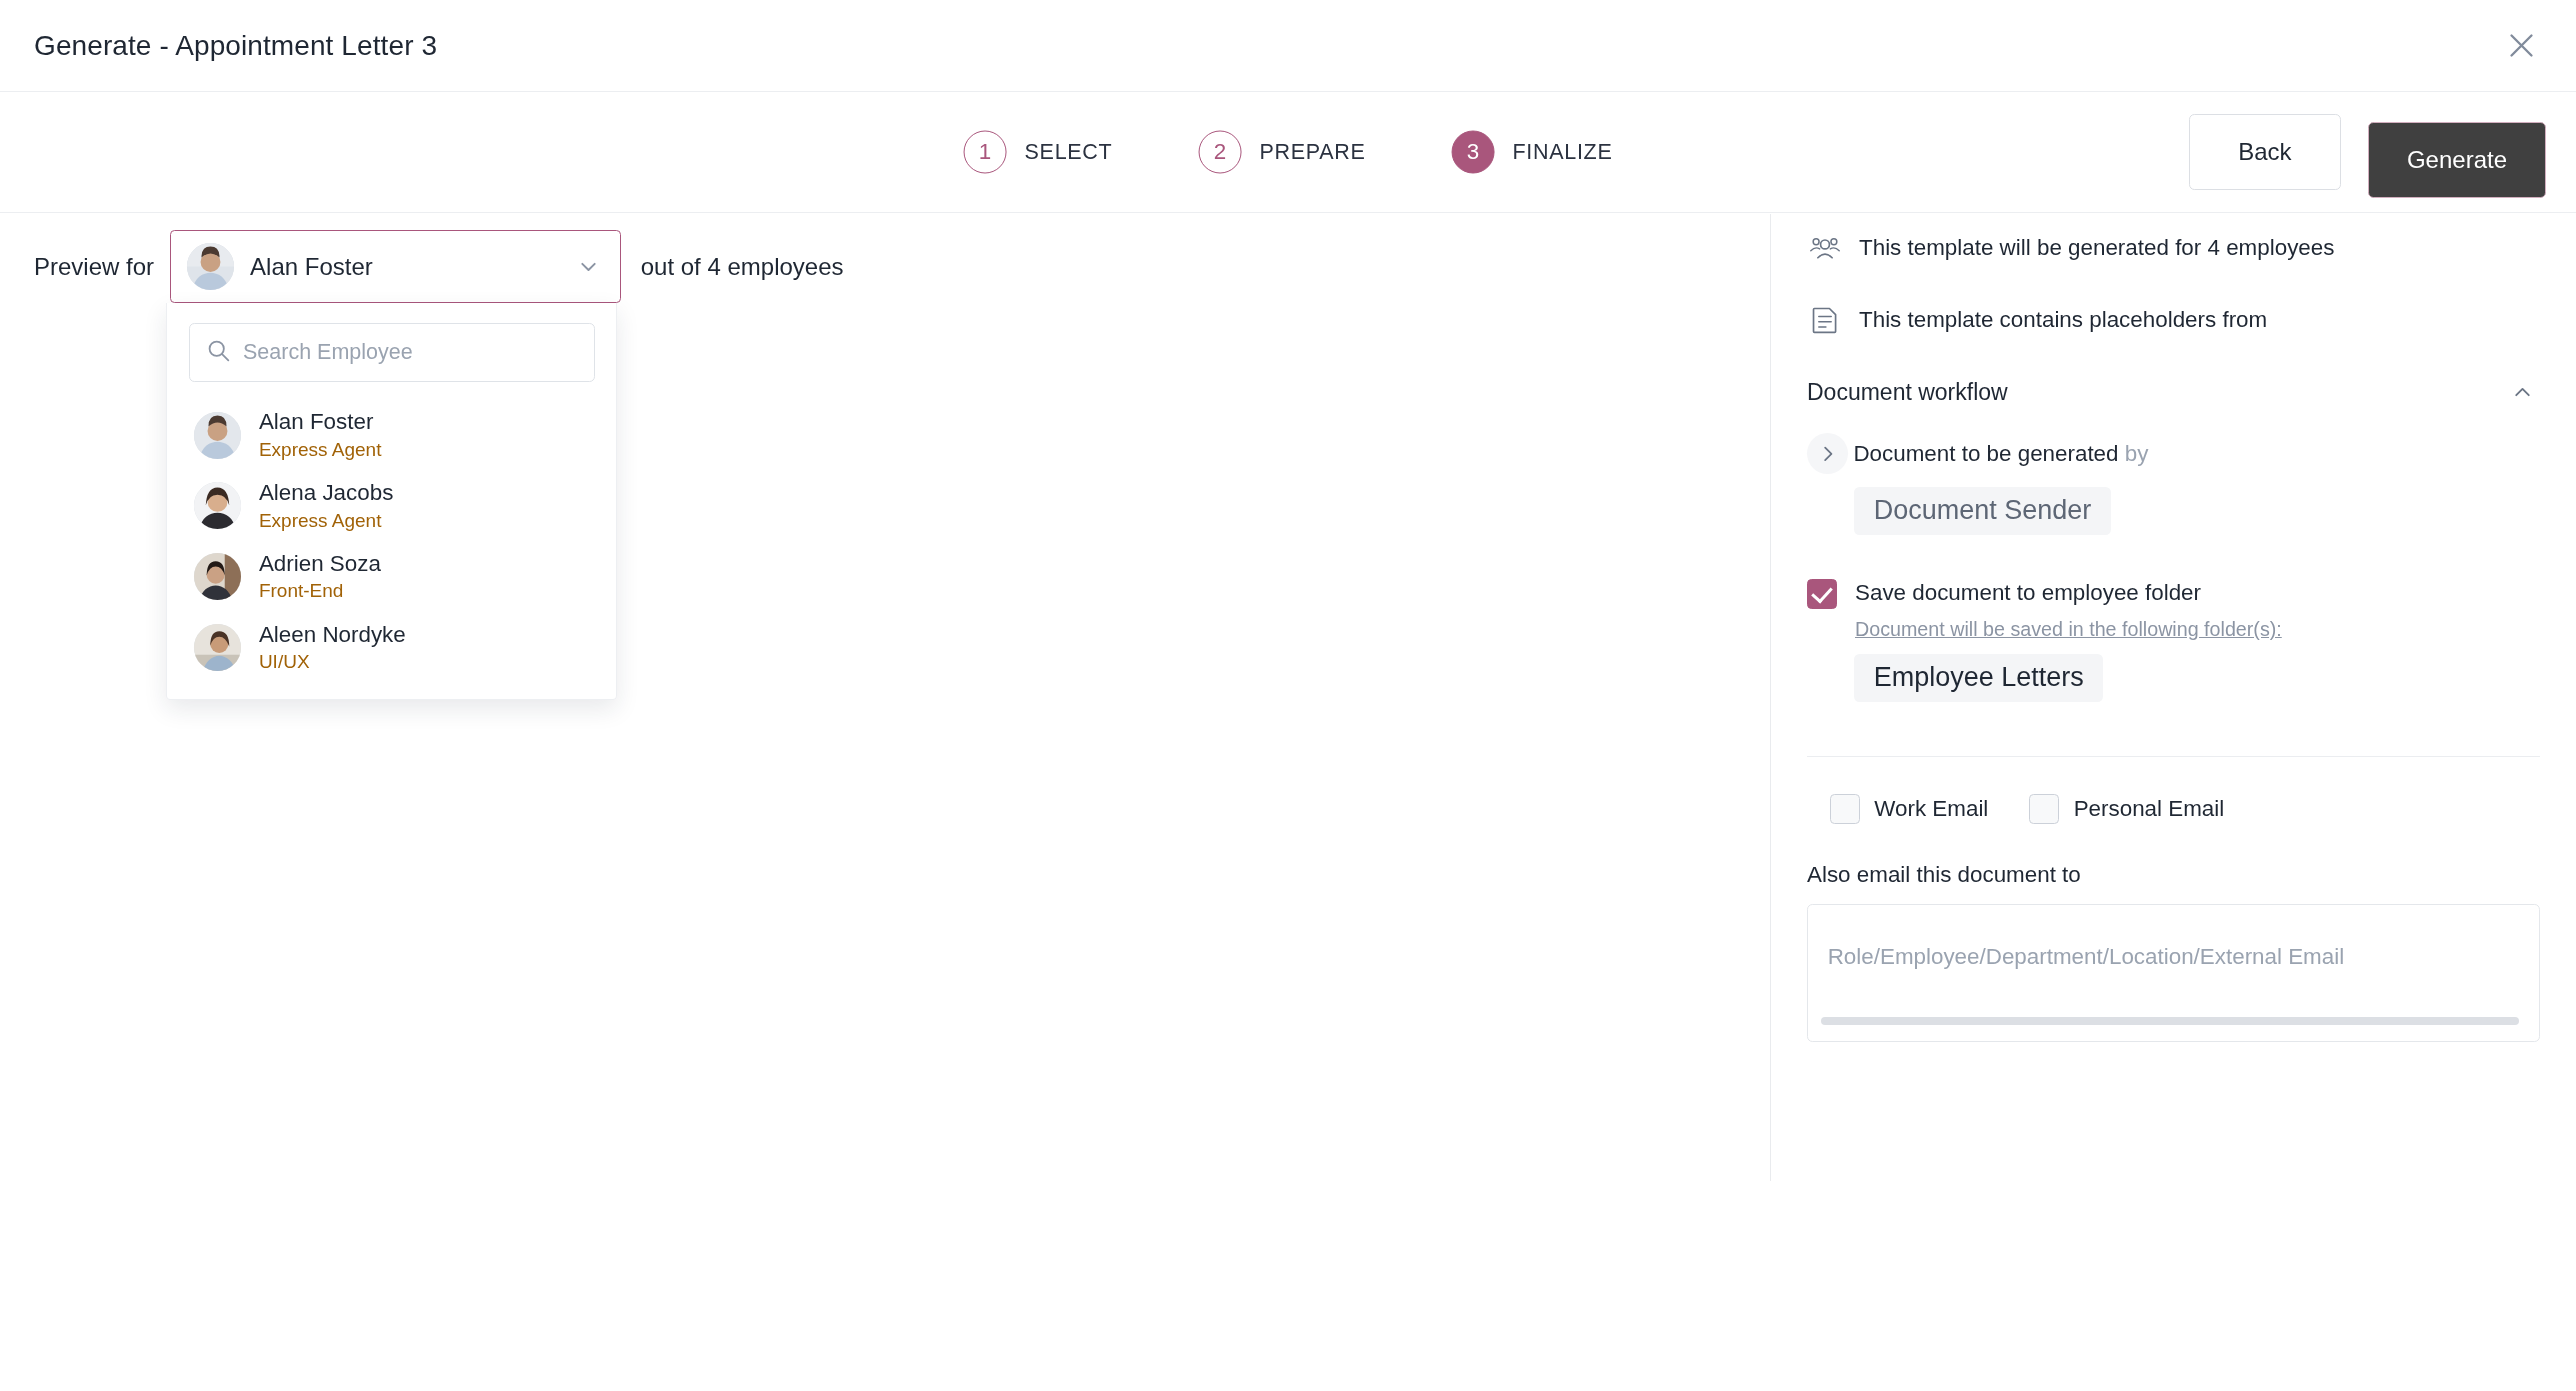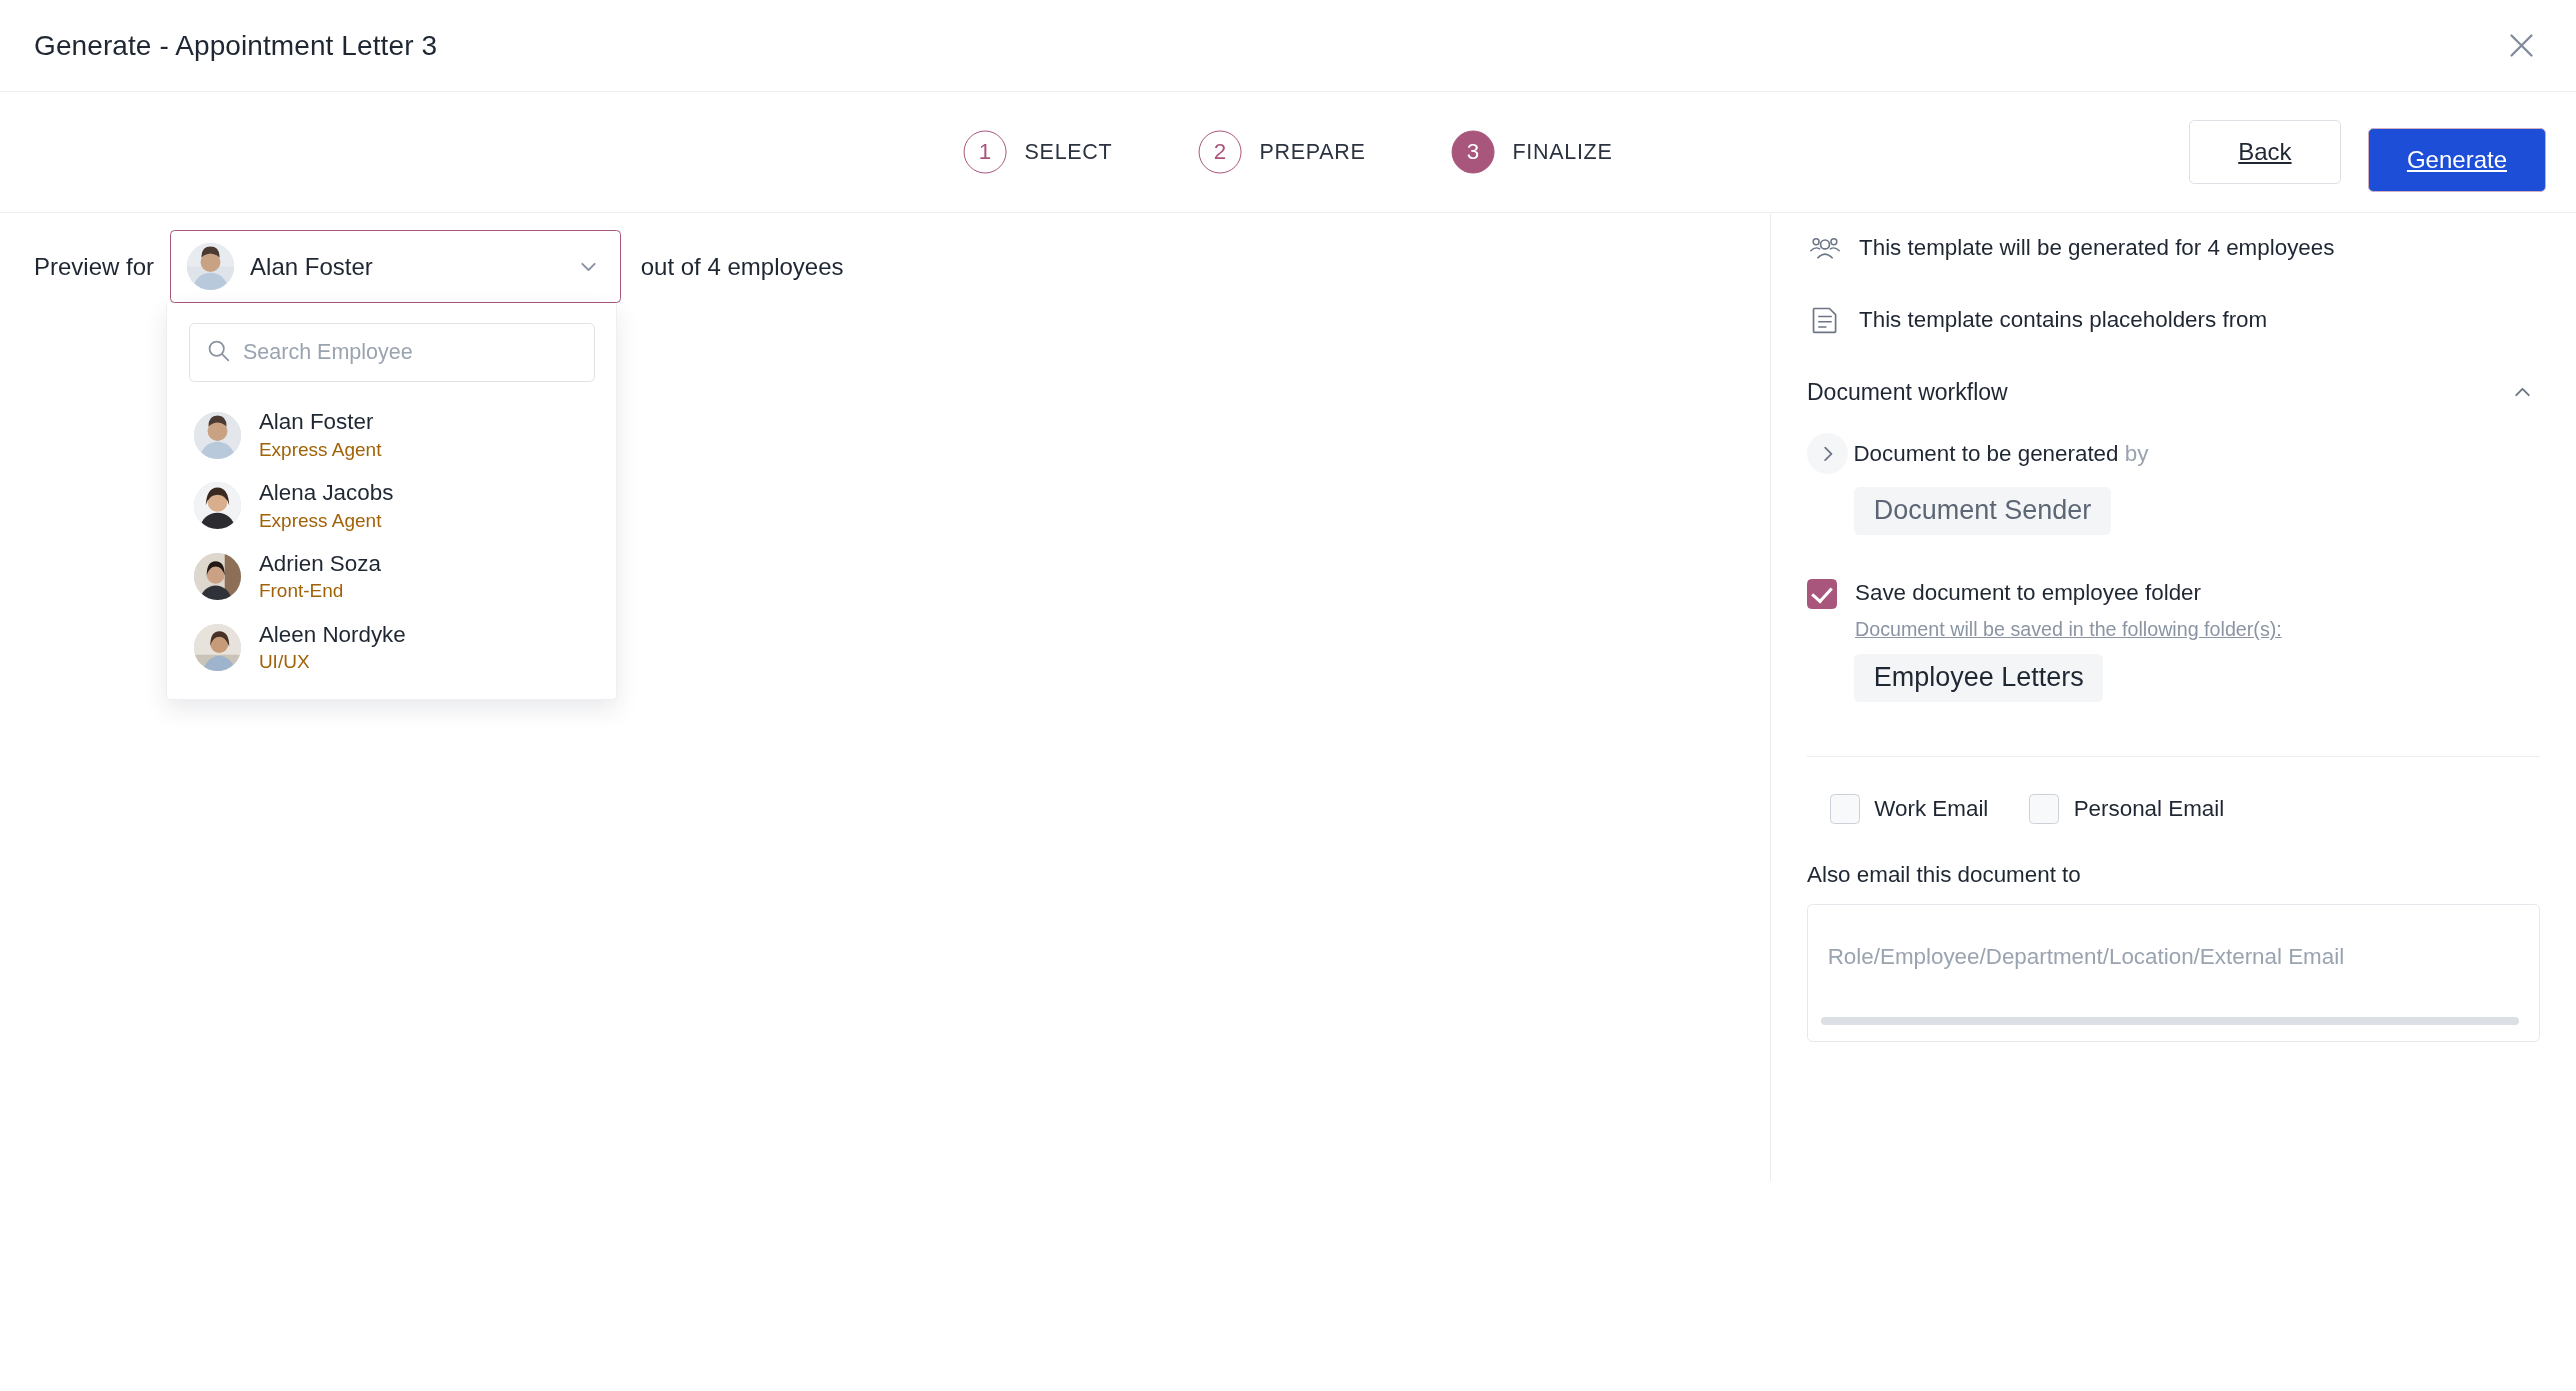--- a/index.html
+++ b/index.html
@@ -79,37 +79,36 @@
     color: #2b3240;
     white-space: nowrap;
   }
   .stepbar-actions {
     position: absolute;
     right: 30px; top: 50%;
     transform: translateY(-50%);
     display: flex; align-items: center; gap: 27px;
   }
   .btn {
-    height: 64px;
+    height: 76px;
     min-width: 152px;
     border-radius: 5.4px;
     font-size: 24px;
     display: flex; align-items: center; justify-content: center;
     cursor: pointer;
     white-space: nowrap;
-    text-decoration: underline;
   }
   .btn-back {
     background: #fff;
     border: 0.9px solid #dcdfe4;
     color: #1f2733;
     padding: 0 34px;
   }
   .btn-generate {
-    background: #1d4ed8;
+    background: #404040;
     border: 0.9px solid #d2aebe;
     color: #ffffff;
     padding: 0 38px;
     margin-top: 16px;
   }
 
   
   .content { position: absolute; left: 0; top: 214px; width: 2576px; height: 1178px; background: #fff; }
   .divider-v {
     position: absolute;

